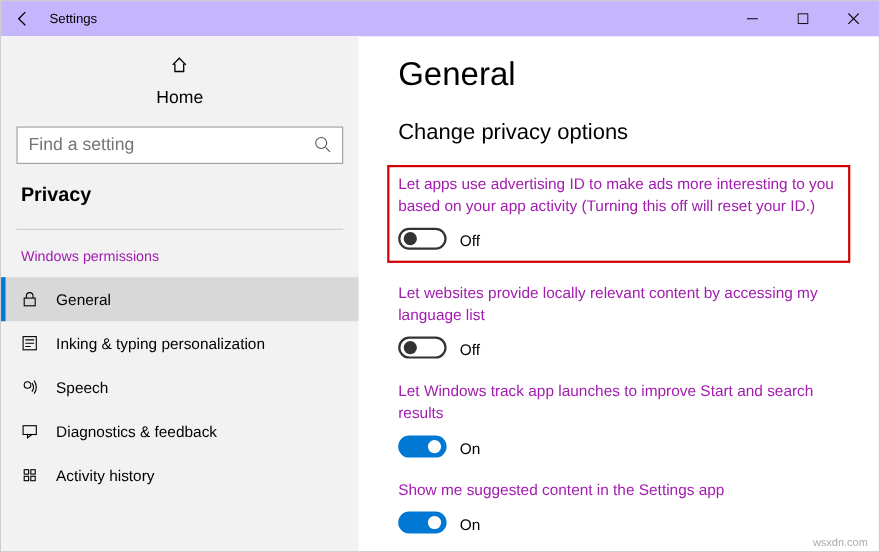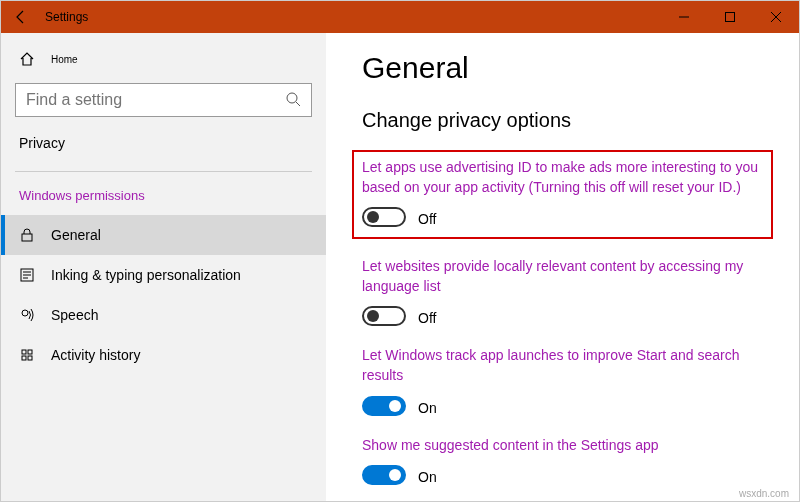--- a/index.html
+++ b/index.html
@@ -1,29 +1,29 @@
 <!DOCTYPE html>
 <html><head>
   <meta charset="utf-8">
   <style>
     * { box-sizing: border-box; margin: 0; padding: 0; font-family: "Segoe UI", Arial, sans-serif; }
     body { width: 800px; height: 502px; background: #fff; overflow: hidden; border: 1px solid #ccc; }
-    .titlebar { height: 32px; display: flex; align-items: center; padding-left: 6px; background: #c2410c; }
+    .titlebar { height: 32px; display: flex; align-items: center; padding-left: 6px; background: #c4b5fd; }
     .tb-back { width: 28px; height: 28px; display: flex; align-items: center; justify-content: center; }
     .tb-title { font-size: 12px; margin-left: 10px; color: #000; }
     .win-controls { margin-left: auto; display: flex; }
     .win-btn { width: 46px; height: 32px; display: flex; align-items: center; justify-content: center; }
     .main { display: flex; height: calc(100% - 32px); }
     .sidebar { width: 325px; background: #f2f2f2; padding-top: 8px; }
-    .home-row { display: flex; align-items: center; gap: 14px; padding: 10px 18px; font-size: 10px; }
+    .home-row { display: flex; align-items: center; gap: 14px; padding: 10px 18px; font-size: 16px; flex-direction: column; }
     .search-wrap { padding: 6px 14px 12px 14px; }
     .search { width: 100%; height: 34px; border: 1px solid #999; background: #fff; display: flex; align-items: center; padding: 0 10px; position: relative; }
     .search input { border: none; outline: none; width: 100%; font-size: 16px; color: #666; background: transparent; }
     .search .s-icon { position: absolute; right: 10px; top: 7px; color: #555; }
-    .category { padding: 6px 18px 14px 18px; font-size: 14px; font-weight: 400; }
+    .category { padding: 6px 18px 14px 18px; font-size: 18px; font-weight: 700; }
     .divider { height: 1px; background: #ccc; margin: 6px 14px 10px 14px; }
     .section-label { padding: 6px 18px 12px 18px; font-size: 13px; color: #a21caf; }
     .nav-item { display: flex; align-items: center; gap: 14px; padding: 12px 18px; font-size: 14px; color: #000; cursor: pointer; }
     .nav-item.selected { background: #d8d8d8; position: relative; }
     .nav-item.selected::before { content: ""; position: absolute; left: 0; top: 0; bottom: 0; width: 4px; background: #0078d4; }
     .nav-icon { width: 18px; display: inline-flex; }
     .content { flex: 1; padding: 18px 30px 10px 36px; position: relative; }
     .page-title { font-size: 30px; font-weight: 400; margin-bottom: 24px; }
     .sub-title { font-size: 20px; font-weight: 400; margin-bottom: 18px; }
     .option { margin-bottom: 20px; }
@@ -115,20 +115,29 @@
           <svg width="16" height="16" viewBox="0 0 16 16">
             <circle cx="6" cy="6" r="3" stroke="#000" fill="none"></circle>
             <path d="M10 4 Q13 8 10 12 M12 2 Q16 8 12 14" stroke="#000" fill="none"></path>
           </svg>
         </span>
       <span>Speech</span>
     </div>
     <div class="nav-item">
       <span class="nav-icon">
           <svg width="16" height="16" viewBox="0 0 16 16">
+            <rect x="2" y="3" width="12" height="8" stroke="#000" fill="none"></rect>
+            <path d="M6 11 L6 14 L10 11" stroke="#000" fill="none"></path>
+          </svg>
+        </span>
+      <span>Diagnostics &amp; feedback</span>
+    </div>
+    <div class="nav-item">
+      <span class="nav-icon">
+          <svg width="16" height="16" viewBox="0 0 16 16">
             <rect x="3" y="3" width="4" height="4" stroke="#000" fill="none"></rect>
             <rect x="9" y="3" width="4" height="4" stroke="#000" fill="none"></rect>
             <rect x="3" y="9" width="4" height="4" stroke="#000" fill="none"></rect>
             <rect x="9" y="9" width="4" height="4" stroke="#000" fill="none"></rect>
           </svg>
         </span>
       <span>Activity history</span>
     </div>
   </div>
 

